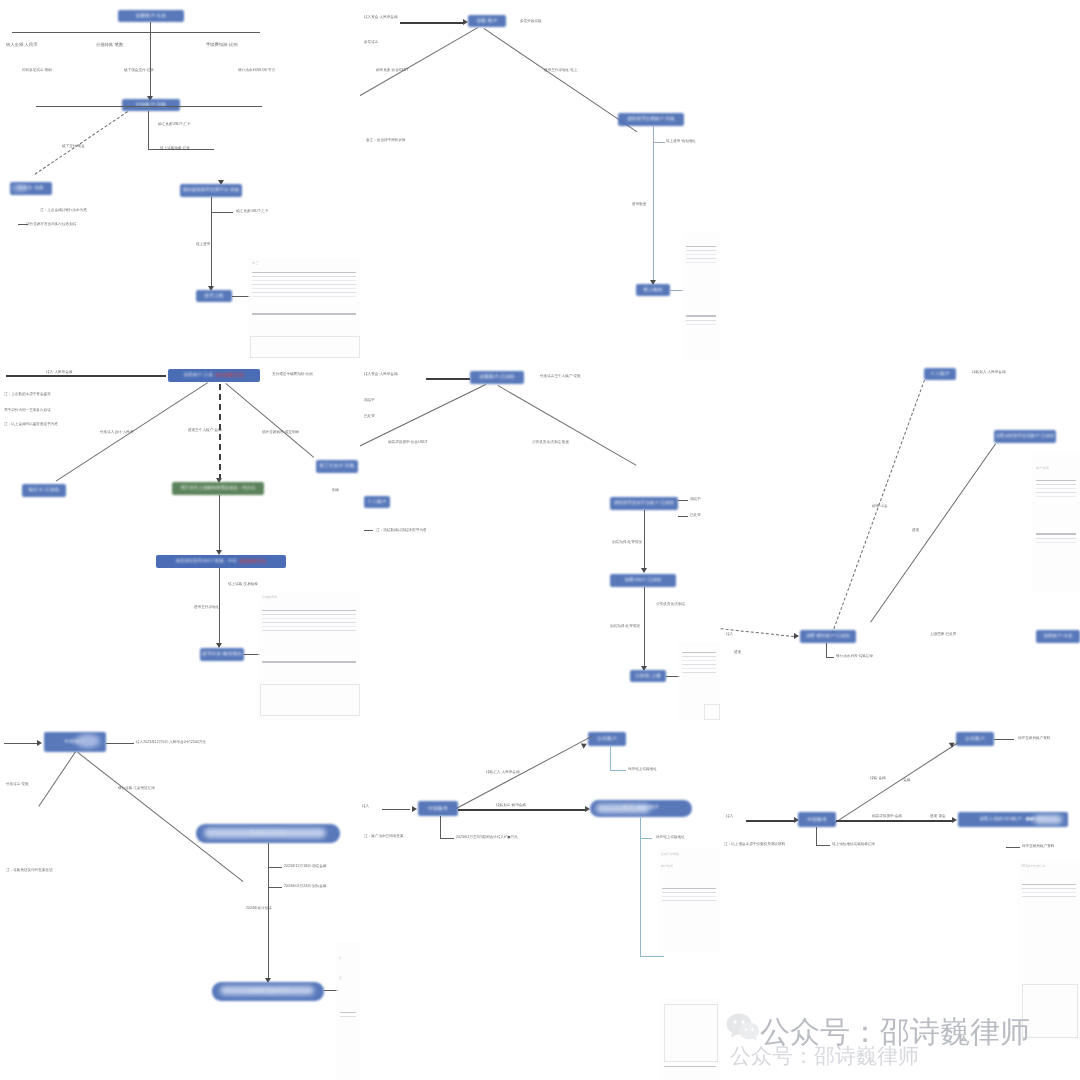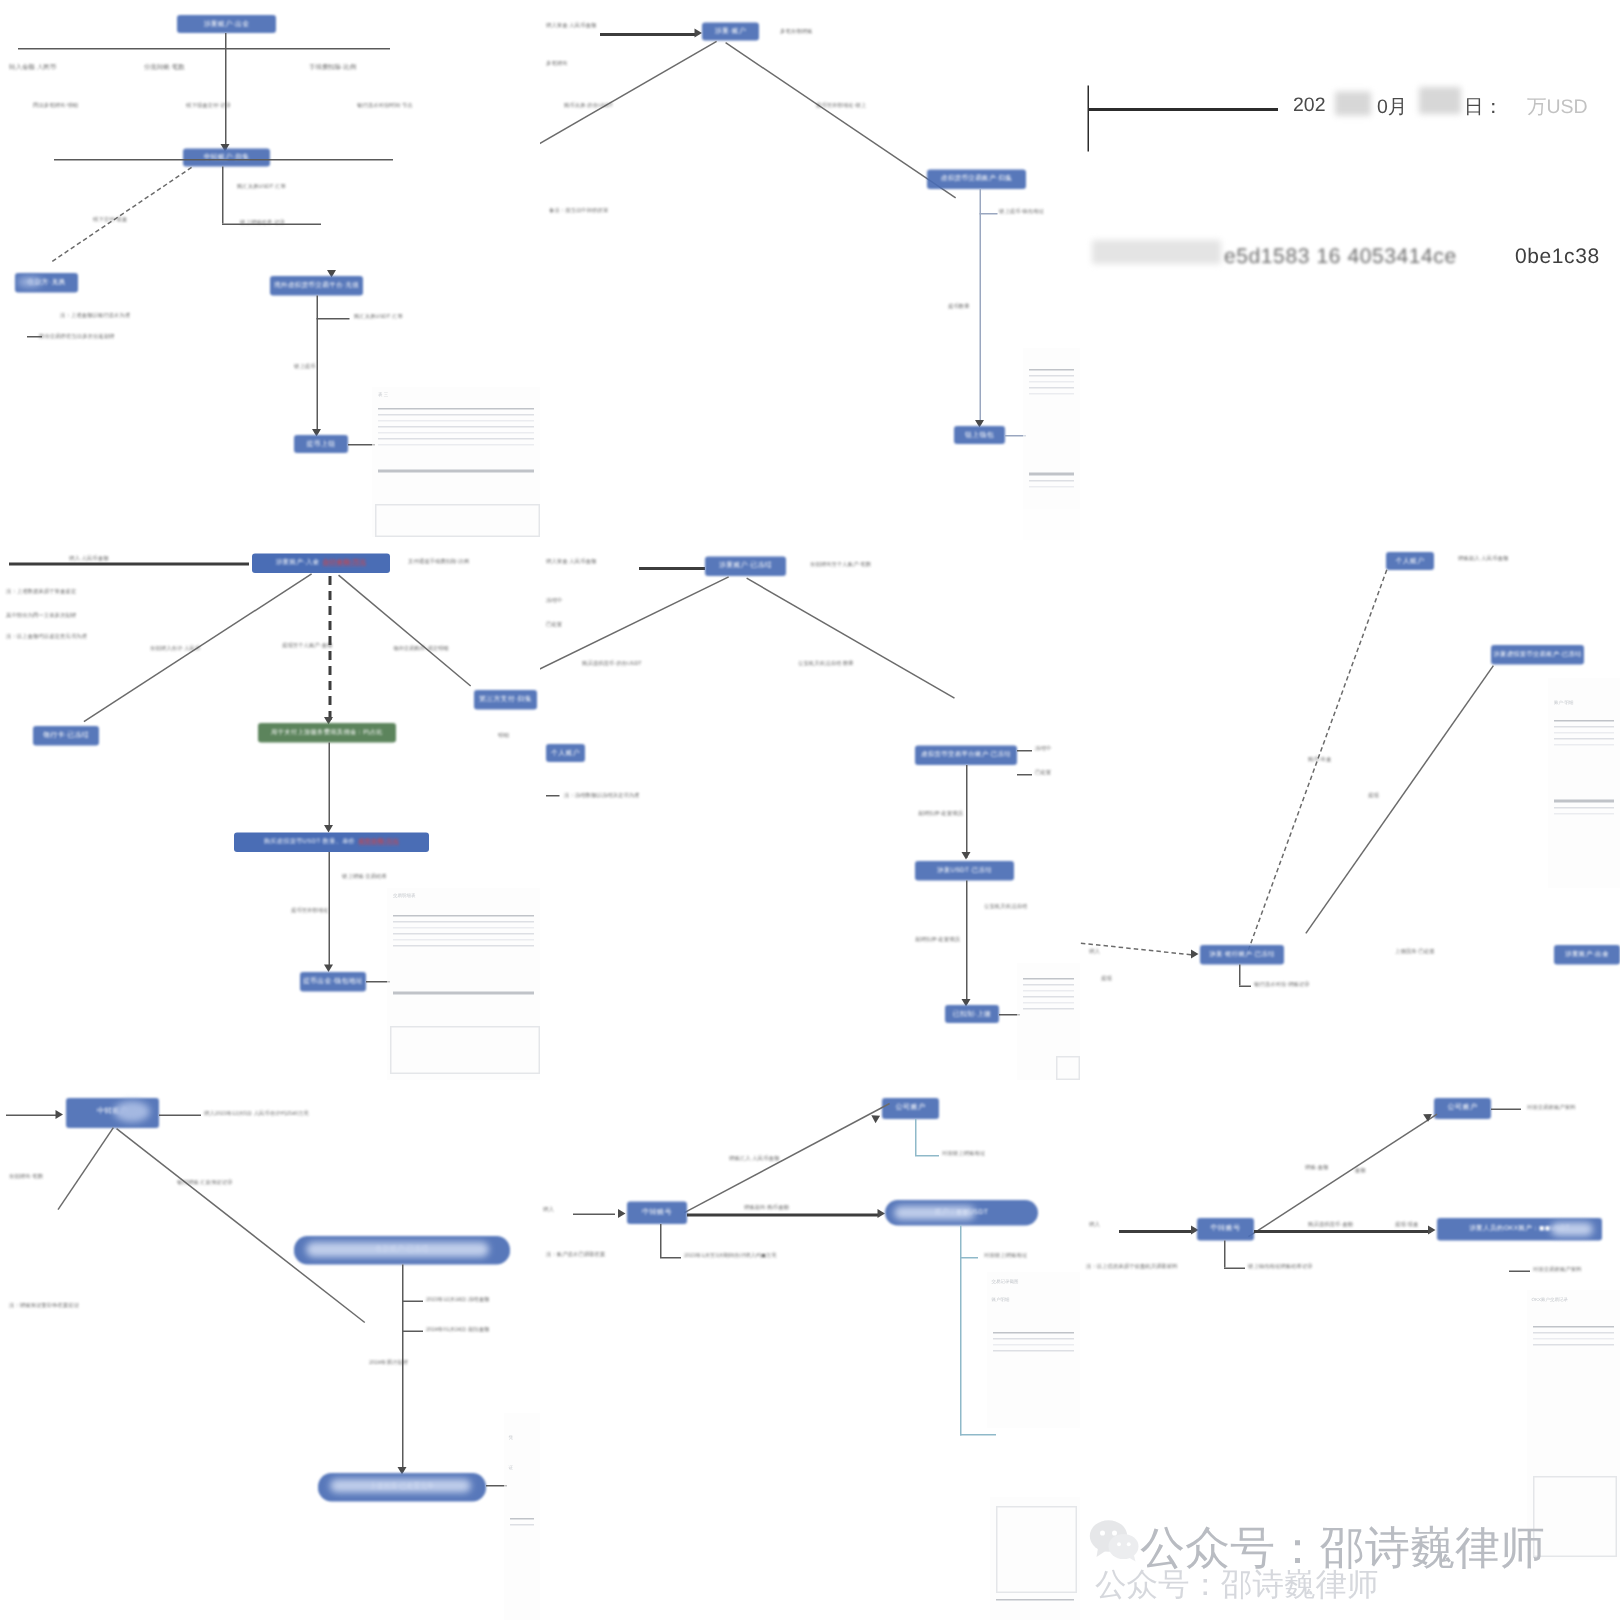--- a/index.html
+++ b/index.html
@@ -154,34 +154,20 @@
     <div class="drow"></div>
         <div class="drow d2"></div>
         <div class="drow"></div>
     <div class="drow d2"></div>
     <div class="drow hd" style="margin-top:52px;"></div>
     <div class="drow"></div>
         <div class="drow d2"></div>
   </div>
 </div>
 
-<div class="panel" style="left:720px;top:0;width:360px;height:360px;">
-  <div class="hdr-tick" style="left:5px;top:57px;height:44px;"></div>
-  <div class="hdr-line" style="left:6px;top:72px;width:126px;"></div>
-  <div class="hdr-txt" style="left:142px;top:62px;">202</div>
-  <div class="redact" style="left:170px;top:61px;width:24px;height:16px;"></div>
-  <div class="hdr-txt" style="left:198px;top:62px;">0月</div>
-  <div class="redact" style="left:226px;top:58px;width:28px;height:18px;"></div>
-  <div class="hdr-txt" style="left:256px;top:62px;">日：</div>
-  <div class="hdr-txt faint" style="left:298px;top:62px;">万USD</div>
-
-  <div class="redact light" style="left:8px;top:160px;width:86px;height:16px;"></div>
-  <div class="hash blur" style="left:96px;top:162px;">e5d1583 16 4053414ce</div>
-  <div class="hash" style="left:290px;top:162px;">0be1c38</div>
-</div>
 
 <div class="panel" style="left:0;top:360px;width:360px;height:360px;">
   <div class="ln h thick" style="left:6px;top:15px;width:160px;"></div>
   <div class="ann sm" style="left:46px;top:10px;">转入·人民币金额</div>
   <div class="node blue" style="left:168px;top:9px;width:92px;height:13px;font-size:4.4px;gap:2px;">
     <span class="blurtxt">涉案账户·入金</span>
     <span class="hl blurtxt">合计金额·万元</span>
   </div>
   <div class="ann sm" style="left:272px;top:12px;">支付通道手续费扣除·比例</div>
   <div class="ann sm" style="left:4px;top:32px;">注：上述数据来源于资金鉴定</div>

